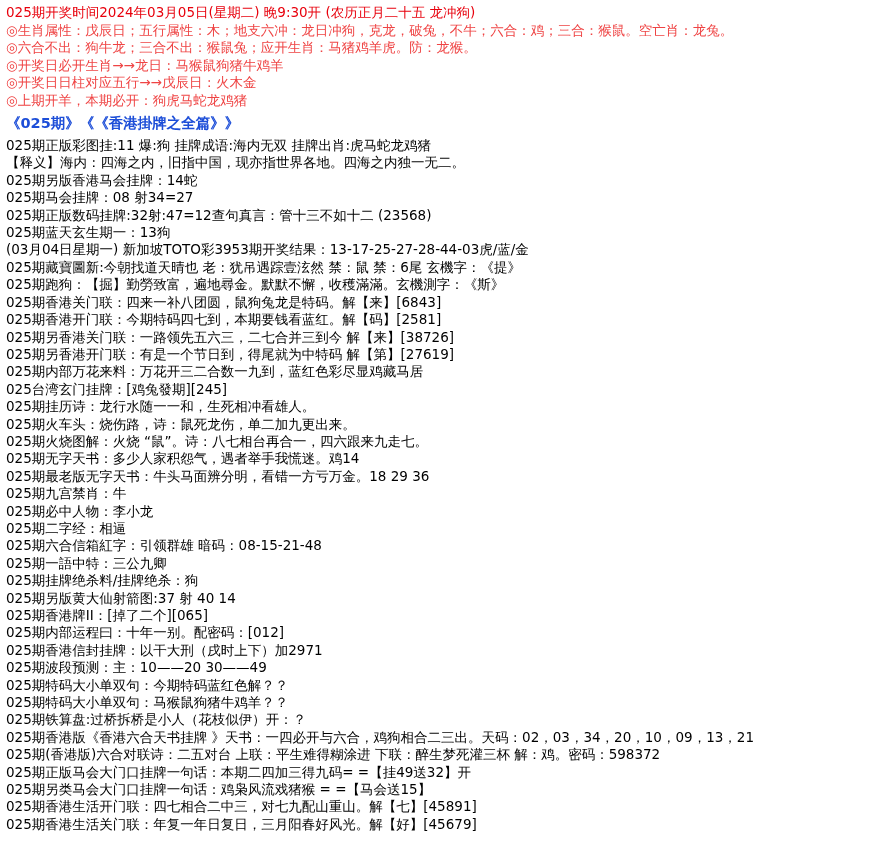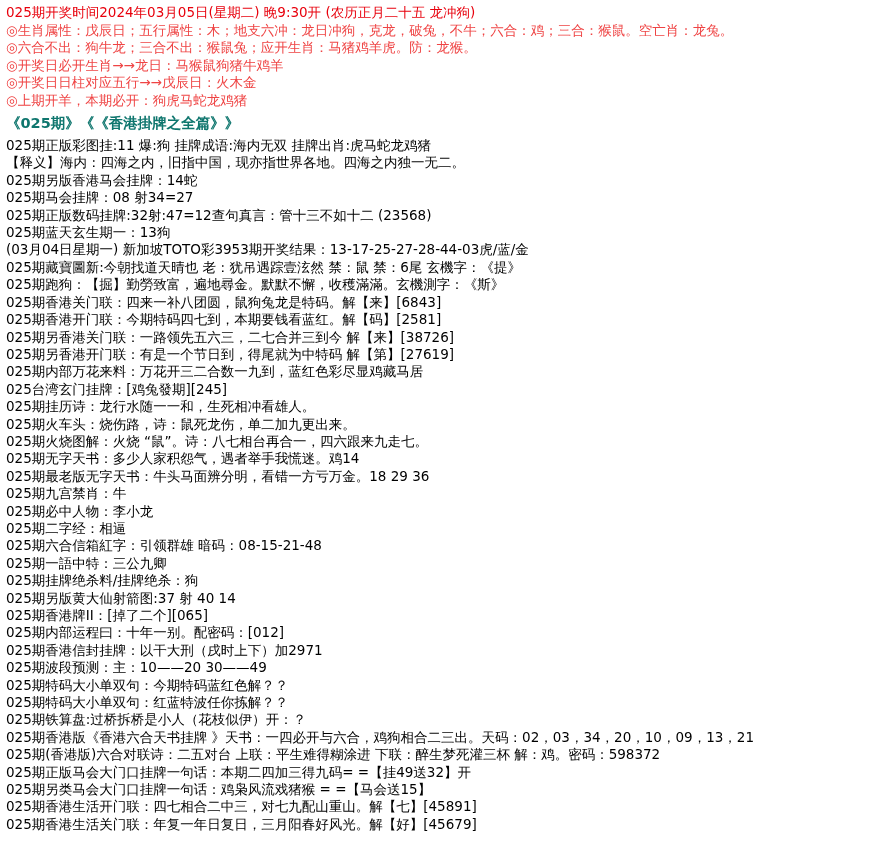--- a/index.html
+++ b/index.html
@@ -29,21 +29,21 @@
   }
   .red { color: #ef4444; }
   .black { color: #000000; }
   .hdr {
     color: #e8000c;
     font-size: 13.5px;
     line-height: 19px;
     white-space: nowrap;
   }
   .sect {
-    color: #0f766e;
+    color: #1d4ed8;
     font-weight: bold;
     font-size: 14.5px;
     line-height: 22px;
     white-space: nowrap;
   }
   .gap-sm { height: 3px; }
   .row-circ { letter-spacing: 0px; }
 </style>
 </head>
 <body>
@@ -92,21 +92,21 @@
     <div class="line black">025期二字经：相逼</div>
     <div class="line black">025期六合信箱紅字：引领群雄  暗码：08-15-21-48</div>
     <div class="line black">025期一語中特：三公九卿</div>
     <div class="line black">025期挂牌绝杀料/挂牌绝杀：狗</div>
     <div class="line black">025期另版黄大仙射箭图:37  射  40  14</div>
     <div class="line black">025期香港牌II：[掉了二个][065]</div>
     <div class="line black">025期内部运程曰：十年一别。配密码：[012]</div>
     <div class="line black">025期香港信封挂牌：以干大刑（戌时上下）加2971</div>
     <div class="line black">025期波段预测：主：10——20  30——49</div>
     <div class="line black">025期特码大小单双句：今期特码蓝红色解？？</div>
-    <div class="line black">025期特码大小单双句：红蓝特波任你拣解？？</div>
+    <div class="line black">025期特码大小单双句：马猴鼠狗猪牛鸡羊？？</div>
     <div class="line black">025期铁算盘:过桥拆桥是小人（花枝似伊）开：？</div>
     <div class="line black">025期香港版《香港六合天书挂牌 》天书：一四必开与六合，鸡狗相合二三出。天码：02，03，34，20，10，09，13，21</div>
     <div class="line black">025期(香港版)六合对联诗：二五对台   上联：平生难得糊涂进  下联：醉生梦死灌三杯  解：鸡。密码：598372</div>
     <div class="line black">025期正版马会大门口挂牌一句话：本期二四加三得九码= =【挂49送32】开</div>
     <div class="line black">025期另类马会大门口挂牌一句话：鸡枭风流戏猪猴 = =【马会送15】</div>
     <div class="line black">025期香港生活开门联：四七相合二中三，对七九配山重山。解【七】[45891]</div>
     <div class="line black">025期香港生活关门联：年复一年日复日，三月阳春好风光。解【好】[45679]</div>
   </div>
 
 </div>

